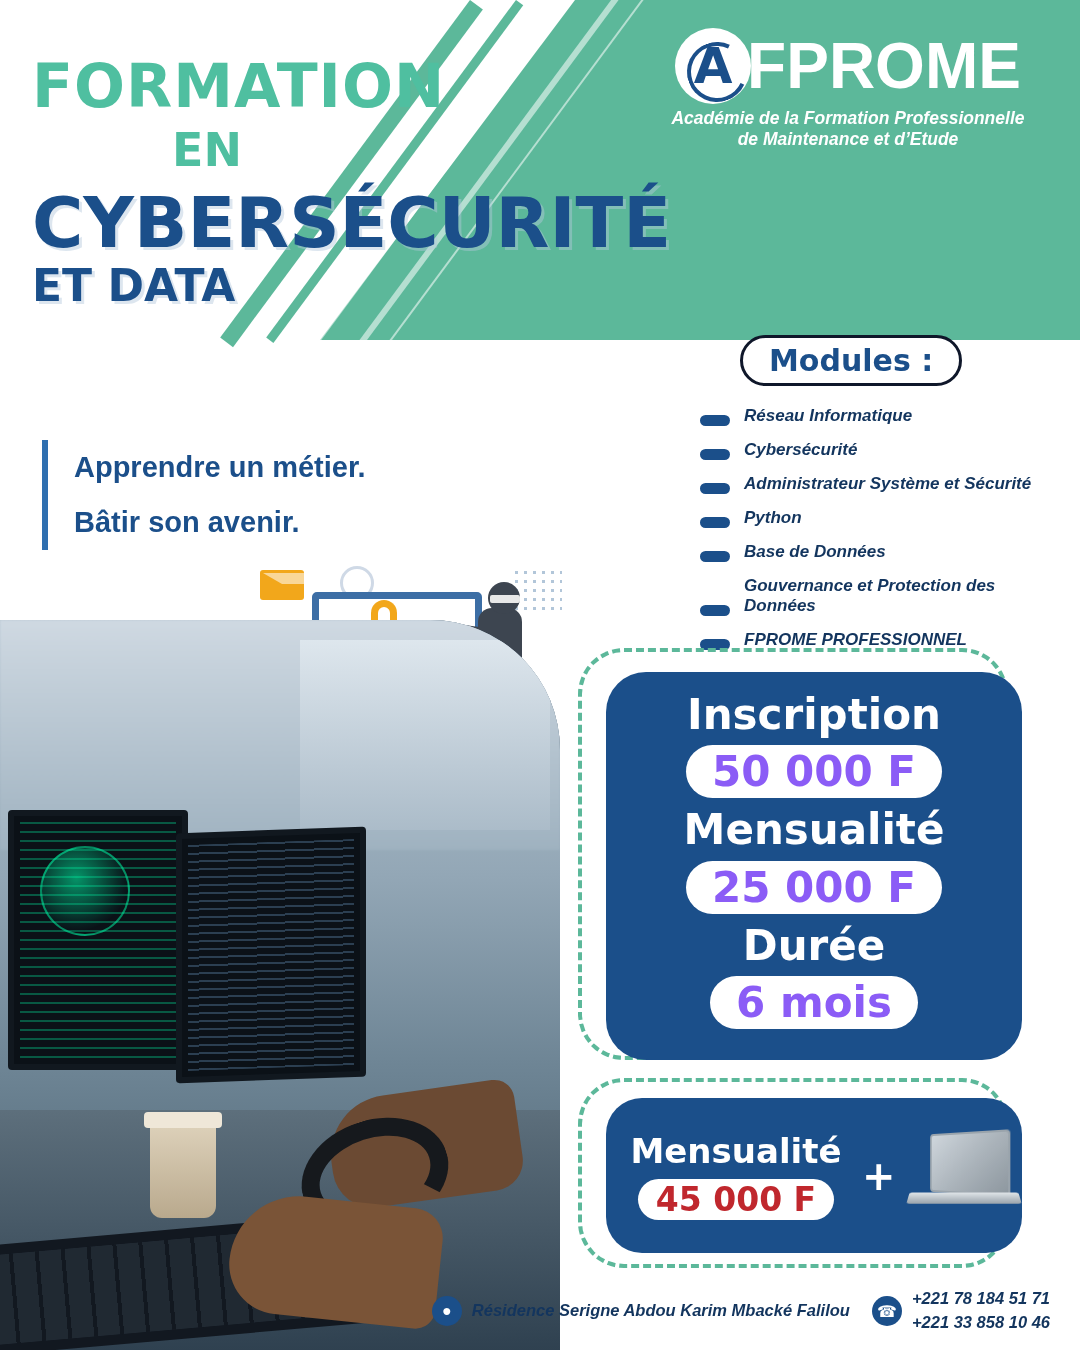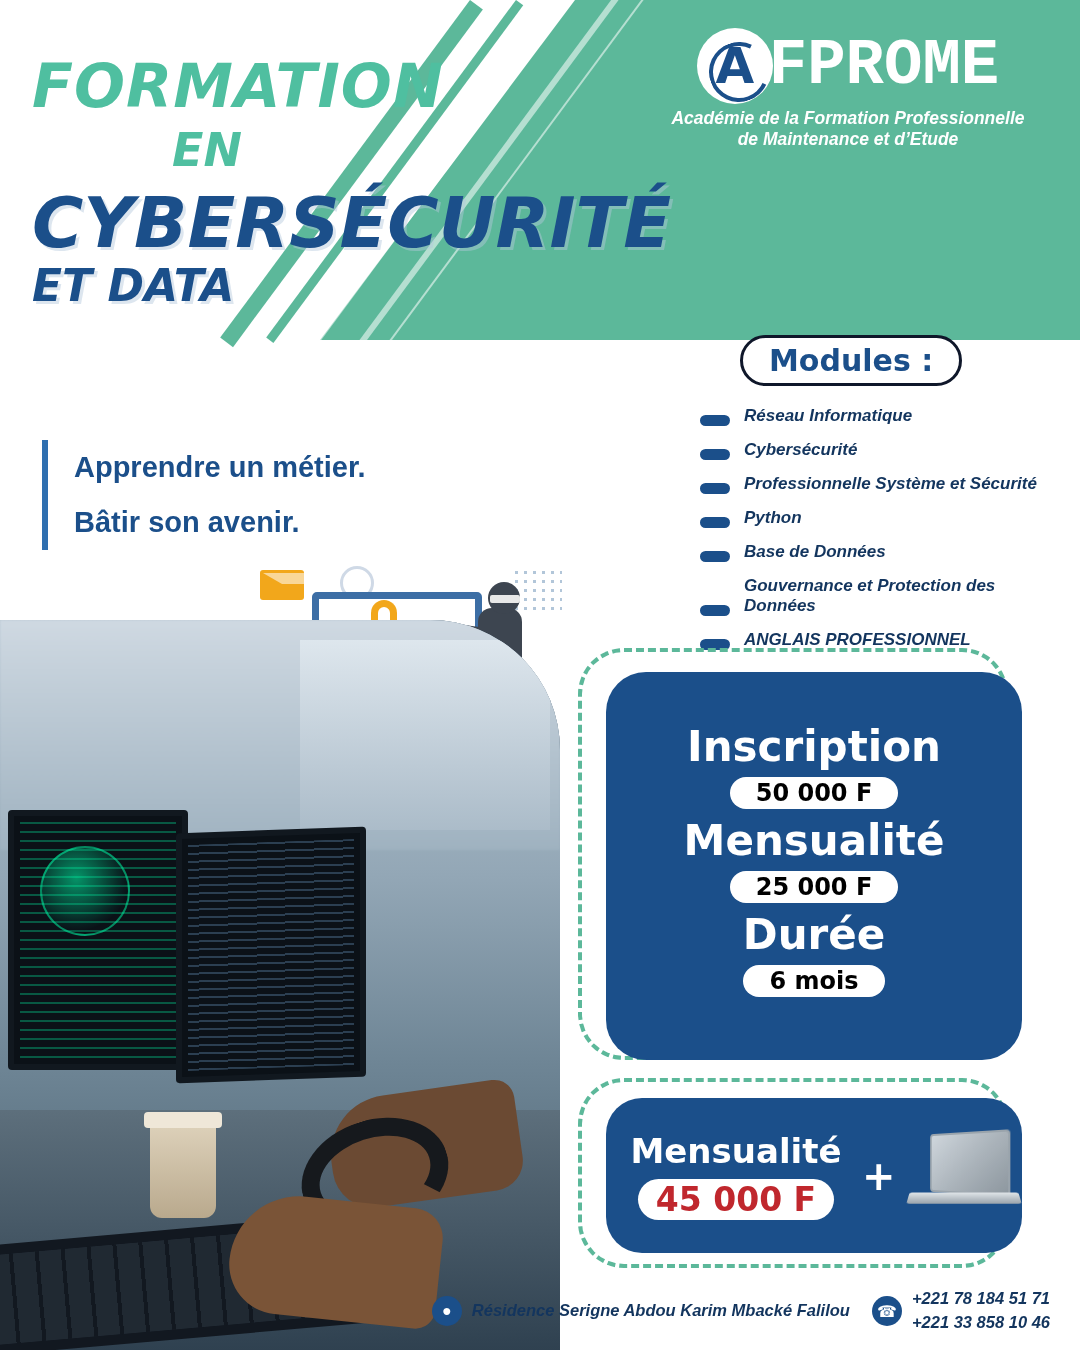--- a/index.html
+++ b/index.html
@@ -47,21 +47,21 @@
   }
   .gl {
     position: absolute;
     background: rgba(255,255,255,0.55);
     width: 3px; height: 460px;
     transform: rotate(36.5deg);
     transform-origin: top left;
   }
 
   
-  .title-block { position: absolute; top: 56px; left: 32px; width: 640px; font-style: italic; }
+  .title-block { position: absolute; top: 56px; left: 32px; width: 640px; }
   .t-formation {
     font-size: 60px; font-weight: bold; color: #4fbfa0;
     letter-spacing: 1px; line-height: 1.02;
     font-family: "DejaVu Sans", sans-serif;
   }
   .t-en {
     font-size: 46px; font-weight: bold; color: #4fbfa0;
     margin-top: 6px; margin-left: 140px;
     font-family: "DejaVu Sans", sans-serif;
   }
@@ -100,21 +100,21 @@
     font-size: 50px; font-weight: bold; color: #1b4f8a;
     font-family: "DejaVu Sans", sans-serif; line-height: 1;
   }
   .logo-mark::after {
     content: ""; position: absolute; left: 12px; top: 14px;
     width: 52px; height: 52px; border: 4px solid #1b4f8a;
     border-radius: 50%; border-right-color: transparent; transform: rotate(-20deg);
   }
   .logo-word {
     font-size: 64px; font-weight: bold; color: #ffffff;
-    font-family: Liberation Mono, monospace; letter-spacing: 0px;
+    font-family: Liberation Sans, sans-serif; letter-spacing: 0px;
     line-height: 1;
   }
   .logo-sub1 {
     font-size: 17.5px; color: #ffffff; font-style: italic;
     margin-top: 4px; font-weight: bold;
   }
   .logo-sub2 {
     font-size: 17.5px; color: #ffffff; font-style: italic; font-weight: bold;
   }
 
@@ -310,21 +310,21 @@
     position:absolute; left: 606px; top: 672px; width: 416px; height: 388px;
     background:#1b4f8a; border-radius: 40px;
     display:flex; flex-direction:column; align-items:center; justify-content:center;
   }
   .card-label {
     color:#fff; font-size: 42px; font-weight: bold;
     font-family:"DejaVu Sans", sans-serif; line-height:1.05;
   }
   .pill {
     background:#ffffff; border-radius: 30px; padding: 2px 26px;
-    color:#000000; font-size: 24px; font-weight: bold;
+    color:#8b5cf6; font-size: 42px; font-weight: bold;
     font-family:"DejaVu Sans", sans-serif; margin: 8px 0 10px;
     white-space: nowrap;
   }
 
   
   .dashed-2 {
     position:absolute; left: 578px; top: 1078px; width: 430px; height: 190px;
     border: 4px dashed #5cb89a; border-radius: 46px;
   }
   .card-2 {
@@ -418,37 +418,37 @@
     <div class="module-item">
       <span class="dash"></span>
       <span class="module-label">Réseau Informatique</span>
     </div>
     <div class="module-item">
       <span class="dash"></span>
       <span class="module-label">Cybersécurité</span>
     </div>
     <div class="module-item">
       <span class="dash"></span>
-      <span class="module-label">Professionnelle Système et Sécurité</span>
+      <span class="module-label">Administrateur Système et Sécurité</span>
     </div>
     <div class="module-item">
       <span class="dash"></span>
       <span class="module-label">Python</span>
     </div>
     <div class="module-item">
       <span class="dash"></span>
       <span class="module-label">Base de Données</span>
     </div>
     <div class="module-item">
       <span class="dash"></span>
       <span class="module-label">Gouvernance et Protection des Données</span>
     </div>
     <div class="module-item">
       <span class="dash"></span>
-      <span class="module-label">ANGLAIS PROFESSIONNEL</span>
+      <span class="module-label">FPROME PROFESSIONNEL</span>
     </div>
   </div>
 </div>
 
 <div class="illus">
   <div class="dot-grid"></div>
   <div class="dot-grid2"></div>
   <div class="circle-o"></div>
   <div class="env"></div>
   <div class="laptop-screen"></div>

